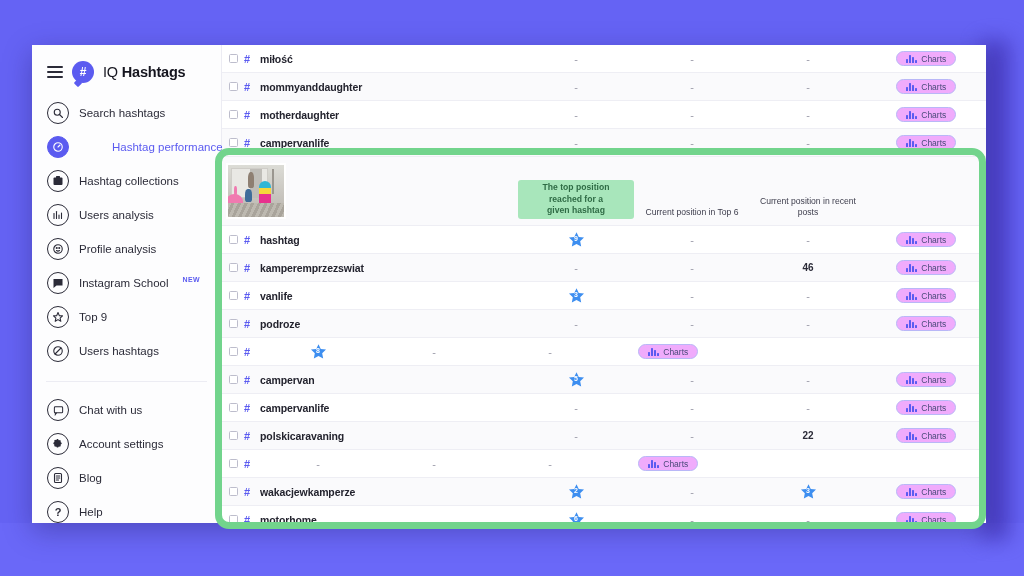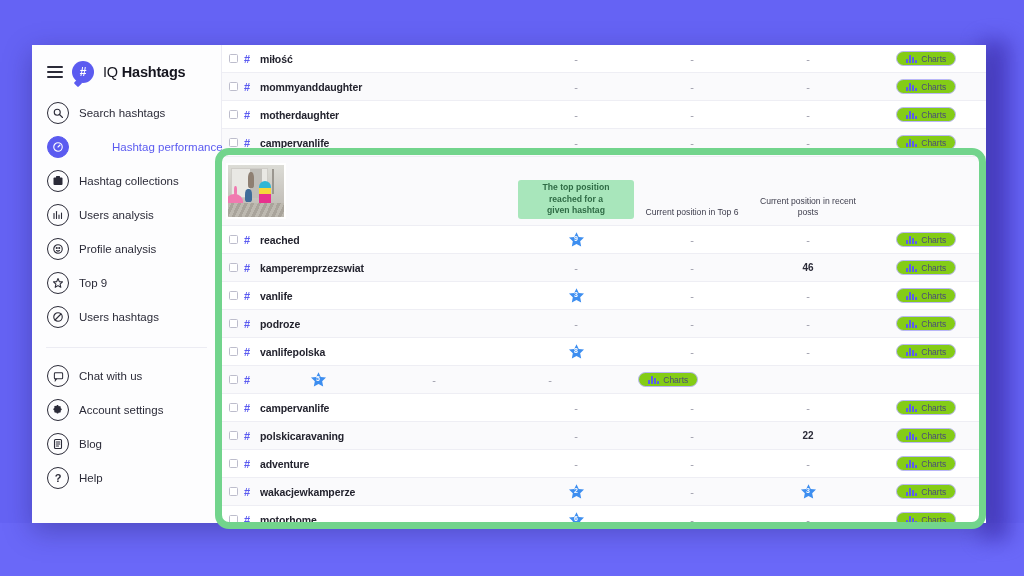--- a/index.html
+++ b/index.html
@@ -94,21 +94,21 @@
     display:inline-flex;align-items:center;justify-content:center;
     width:17px;height:17px;position:relative;
   }
   .star svg{position:absolute;inset:0}
   .star .sv{
     position:relative;color:#fff;font-size:7px;font-weight:bold;line-height:1;top:-1px;
   }
 
   .charts-btn{
     display:inline-flex;align-items:center;gap:4px;
-    border:1px solid #b9b7f7;border-radius:10px;background:#84cc16;
+    border:1px solid #b9b7f7;border-radius:10px;background:#f0abfc;
     height:15px;padding:0 9px;cursor:pointer;box-sizing:border-box;
   }
   .charts-btn .cb-label{font-size:8.5px;color:#4a4a7a;}
   .bars{display:inline-flex;align-items:flex-end;gap:1.2px;height:8px}
   .bars i{display:block;width:2px;background:#5b5bf0;border-radius:.5px}
   .bars i:nth-child(1){height:4px}
   .bars i:nth-child(2){height:8px}
   .bars i:nth-child(3){height:6px}
   .bars i:nth-child(4){height:3px}
 
@@ -223,20 +223,29 @@
         <div class="nav-item">
           <span class="nav-ico">
             <svg width="12" height="12" viewBox="0 0 24 24" fill="none" stroke="currentColor" stroke-width="2.2" stroke-linecap="round" stroke-linejoin="round">
               <circle cx="12" cy="12" r="8.5"></circle>
               <circle cx="9.5" cy="10" r="1"></circle>
               <circle cx="14.5" cy="10" r="1"></circle>
               <path d="M9 15c1.8 1.4 4.2 1.4 6 0"></path>
             </svg>
           </span>
           <span class="nav-label">Profile analysis</span>
+        </div>
+        <div class="nav-item">
+          <span class="nav-ico">
+            <svg width="12" height="12" viewBox="0 0 24 24" fill="currentColor">
+              <path d="M3 4h18v13H9l-6 5z"></path>
+            </svg>
+          </span>
+          <span class="nav-label">Instagram School</span>
+          <span class="new-badge">NEW</span>
         </div>
         <div class="nav-item">
           <span class="nav-ico">
             <svg width="12" height="12" viewBox="0 0 24 24" fill="none" stroke="currentColor" stroke-width="2.2" stroke-linecap="round" stroke-linejoin="round">
               <polygon points="12,3 14.6,9.2 21,9.8 16.2,14.2 17.6,20.6 12,17.3 6.4,20.6 7.8,14.2 3,9.8 9.4,9.2"></polygon>
             </svg>
           </span>
           <span class="nav-label">Top 9</span>
         </div>
         <div class="nav-item">
@@ -404,21 +413,21 @@
           <div id="chead-spacer"></div>
         </div>
     </div>
 
     <div id="rows-highlighted">
         <div class="trow">
           <span class="c-check">
             <span class="cb"></span>
           </span>
           <span class="c-hash">#</span>
-          <span class="c-name">reached</span>
+          <span class="c-name">hashtag</span>
           <span class="c-col"><span class="star">
               <svg viewBox="0 0 24 24" width="17" height="17" aria-hidden="true">
                 <polygon points="12,1.6 15.2,8.4 22.6,9.3 17.2,14.4 18.6,21.8 12,18.2 5.4,21.8 6.8,14.4 1.4,9.3 8.8,8.4" fill="#3d8ef0"></polygon>
               </svg>
               <span class="sv">9</span>
             </span></span>
           <span class="c-col"><span class="dash">-</span></span>
           <span class="c-col"><span class="dash">-</span></span>
           <span class="c-btn">
             <span class="charts-btn">
@@ -498,21 +507,20 @@
               </span>
               <span class="cb-label">Charts</span>
             </span>
           </span>
         </div>
         <div class="trow">
           <span class="c-check">
             <span class="cb"></span>
           </span>
           <span class="c-hash">#</span>
-          <span class="c-name">vanlifepolska</span>
           <span class="c-col"><span class="star">
               <svg viewBox="0 0 24 24" width="17" height="17" aria-hidden="true">
                 <polygon points="12,1.6 15.2,8.4 22.6,9.3 17.2,14.4 18.6,21.8 12,18.2 5.4,21.8 6.8,14.4 1.4,9.3 8.8,8.4" fill="#3d8ef0"></polygon>
               </svg>
               <span class="sv">8</span>
             </span></span>
           <span class="c-col"><span class="dash">-</span></span>
           <span class="c-col"><span class="dash">-</span></span>
           <span class="c-btn">
             <span class="charts-btn">
@@ -524,20 +532,21 @@
               </span>
               <span class="cb-label">Charts</span>
             </span>
           </span>
         </div>
         <div class="trow alt">
           <span class="c-check">
             <span class="cb"></span>
           </span>
           <span class="c-hash">#</span>
+          <span class="c-name">campervan</span>
           <span class="c-col"><span class="star">
               <svg viewBox="0 0 24 24" width="17" height="17" aria-hidden="true">
                 <polygon points="12,1.6 15.2,8.4 22.6,9.3 17.2,14.4 18.6,21.8 12,18.2 5.4,21.8 6.8,14.4 1.4,9.3 8.8,8.4" fill="#3d8ef0"></polygon>
               </svg>
               <span class="sv">5</span>
             </span></span>
           <span class="c-col"><span class="dash">-</span></span>
           <span class="c-col"><span class="dash">-</span></span>
           <span class="c-btn">
             <span class="charts-btn">
@@ -591,21 +600,20 @@
               </span>
               <span class="cb-label">Charts</span>
             </span>
           </span>
         </div>
         <div class="trow">
           <span class="c-check">
             <span class="cb"></span>
           </span>
           <span class="c-hash">#</span>
-          <span class="c-name">adventure</span>
           <span class="c-col"><span class="dash">-</span></span>
           <span class="c-col"><span class="dash">-</span></span>
           <span class="c-col"><span class="dash">-</span></span>
           <span class="c-btn">
             <span class="charts-btn">
               <span class="bars">
                 <i></i>
                 <i></i>
                 <i></i>
                 <i></i>

